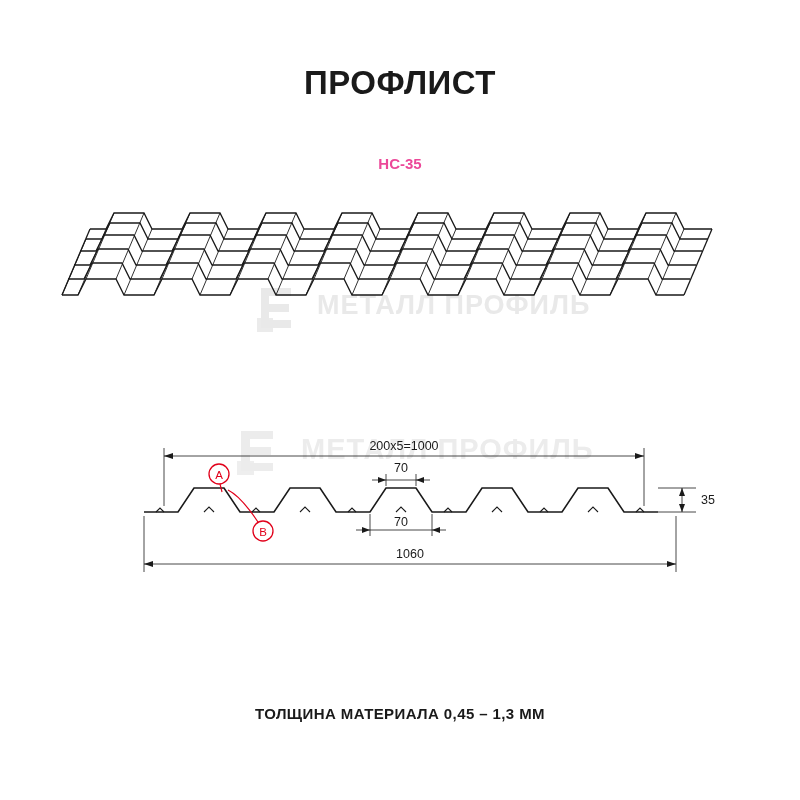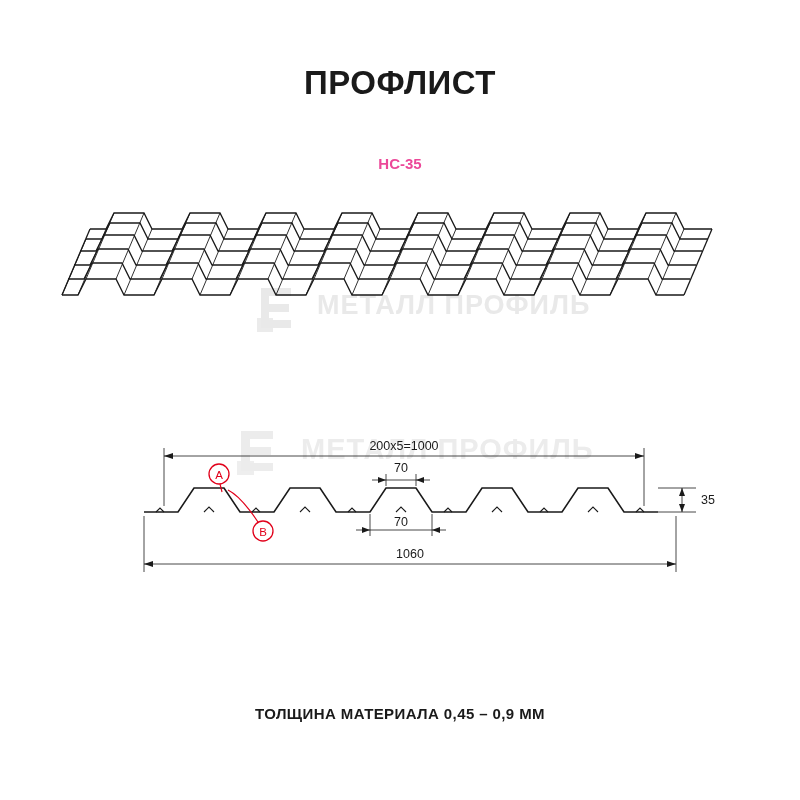--- a/index.html
+++ b/index.html
@@ -232,14 +232,14 @@
       </g>
 
       <g>
         <path d="M112 60 C124 66, 134 80, 142 92" stroke="#e1001a" stroke-width="1.2" fill="none"></path>
         <circle cx="147" cy="101" r="10" fill="#ffffff" stroke="#e1001a" stroke-width="1.3"></circle>
         <text x="147" y="105.5" text-anchor="middle" font-size="11.5" fill="#e1001a">B</text>
       </g>
     </svg>
   </div>
 
-  <div class="footer-note">ТОЛЩИНА МАТЕРИАЛА 0,45 – 0,9 ММ</div>
+  <div class="footer-note">ТОЛЩИНА МАТЕРИАЛА 0,45 – 1,3 ММ</div>
 </div>
 
 </body></html>

